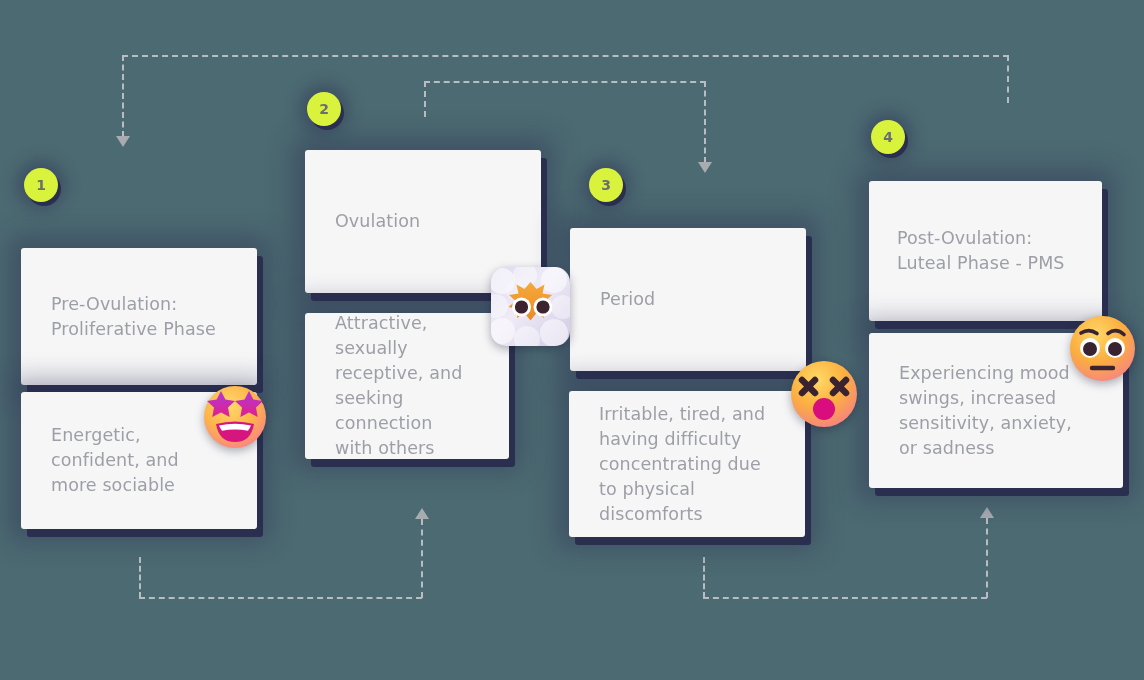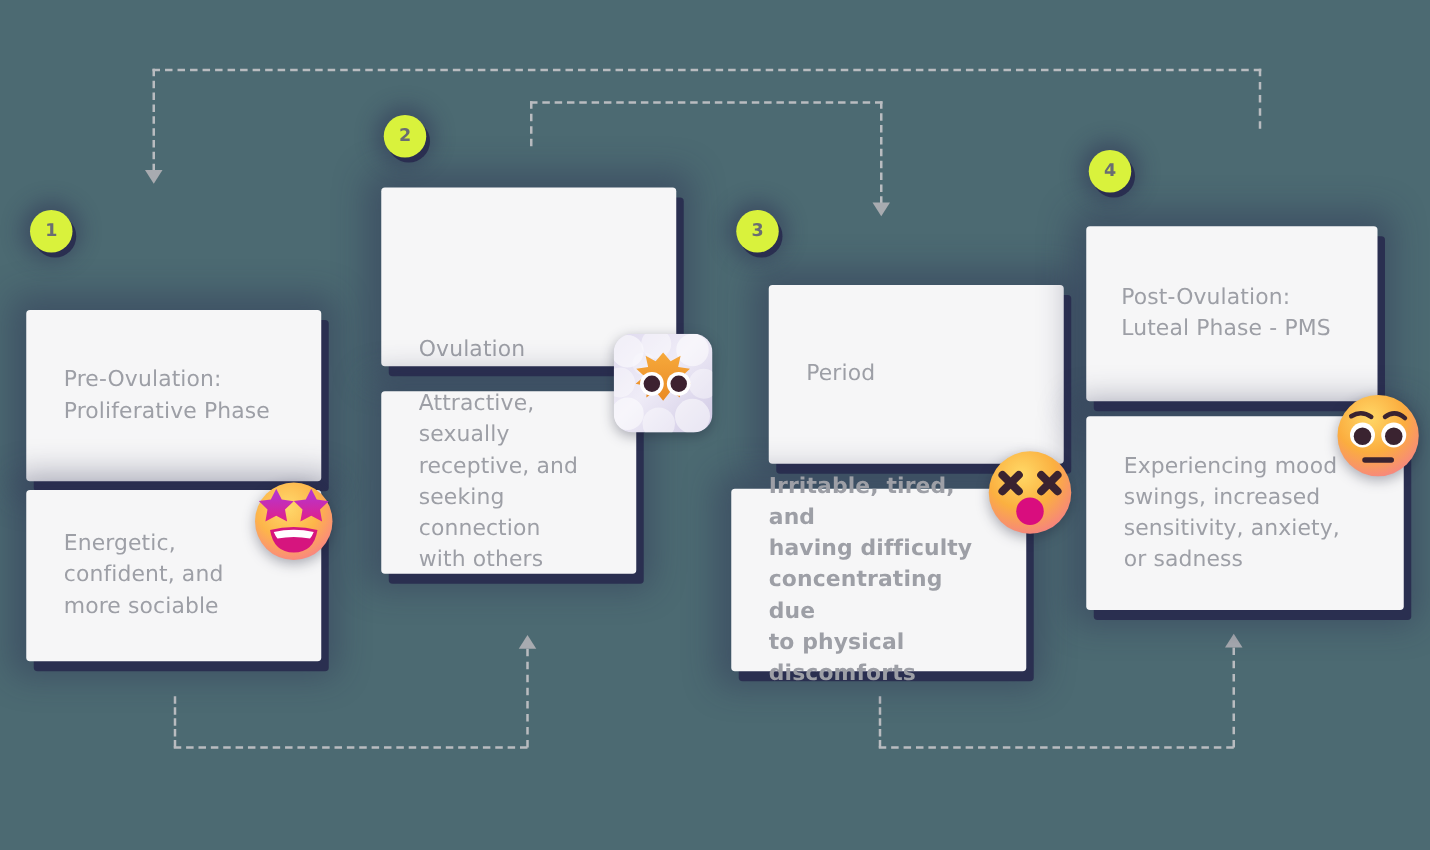--- a/index.html
+++ b/index.html
@@ -162,21 +162,21 @@
       <path d="M22 11 l4.4 8.6 9.6 1.3 -7 6.7 1.7 9.5 -8.7-4.6 -8.7 4.6 1.7-9.5 -7-6.7 9.6-1.3 Z" fill="url(#ss-star)"></path>
       <path d="M50 11 l4.4 8.6 9.6 1.3 -7 6.7 1.7 9.5 -8.7-4.6 -8.7 4.6 1.7-9.5 -7-6.7 9.6-1.3 Z" fill="url(#ss-star)"></path>
       <path d="M17 44 q19 -5 38 0 q-3 18 -19 18 q-16 0 -19 -18 Z" fill="#d6157e"></path>
       <path d="M20 45.5 q16 -3.5 32 0 q-1.3 3.2 -3 5.2 q-13 -2.4 -26 0 q-1.7 -2 -3 -5.2 Z" fill="#ffffff"></path>
     </svg>
   </div>
 
   <div class="badge" style="left:307px; top:92px;">
     <span>2</span>
   </div>
-  <div class="card" style="left:305px; top:150px; width:236px; height:143px;align-items:flex-end;">
+  <div class="card" style="left:305px; top:150px; width:236px; height:143px;">
     <div class="card-text">Ovulation</div>
   </div>
   <div class="card" style="left:305px; top:313px; width:204px; height:146px;">
     <div class="card-text">Attractive, sexually
 receptive, and
 seeking connection
 with others</div>
   </div>
 
   <div class="emoji" style="left:491px; top:267px;">
@@ -211,24 +211,24 @@
       <circle cx="30.5" cy="40" r="9.5" fill="#ffffff"></circle>
       <circle cx="52" cy="40" r="9.5" fill="#ffffff"></circle>
       <circle cx="30.5" cy="40" r="6.6" fill="#3d2230"></circle>
       <circle cx="52" cy="40" r="6.6" fill="#3d2230"></circle>
     </svg>
   </div>
 
   <div class="badge" style="left:589px; top:168px;">
     <span>3</span>
   </div>
-  <div class="card" style="left:615px; top:228px; width:236px; height:143px;">
+  <div class="card" style="left:570px; top:228px; width:236px; height:143px;">
     <div class="card-text">Period</div>
   </div>
-  <div class="card" style="left:585px; top:391px; width:236px; height:146px;font-weight:bold;">
+  <div class="card" style="left:569px; top:391px; width:236px; height:146px;">
     <div class="card-text">Irritable, tired, and
 having difficulty
 concentrating due
 to physical
 discomforts</div>
   </div>
 
   <div class="emoji" style="left:787px; top:357px;">
     <svg width="74" height="74" viewBox="0 0 74 74">
       <defs>

